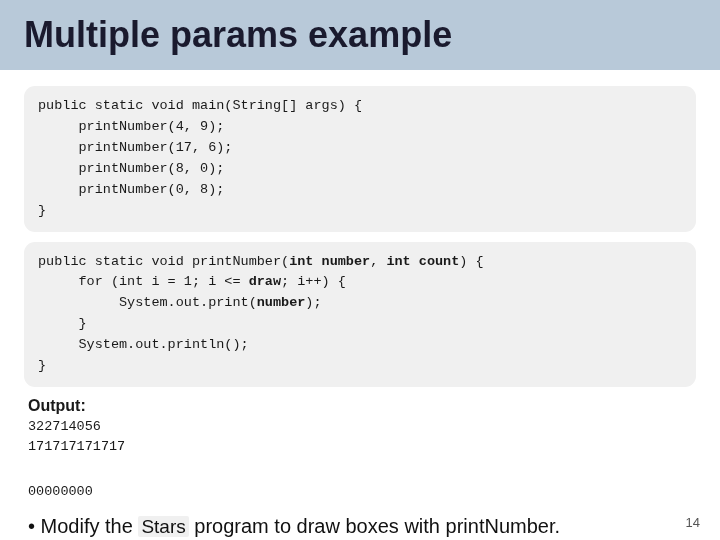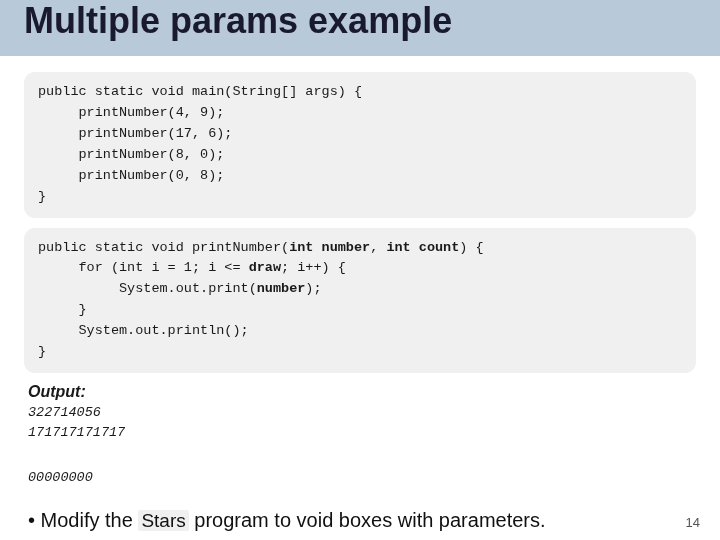--- a/index.html
+++ b/index.html
@@ -18,21 +18,21 @@
 
     .slide {
       width: 720px;
       height: 540px;
       position: relative;
       background: #ffffff;
     }
 
     .header {
       background: #b8c9d9;
-      padding: 0 24px 14px 24px;
+      padding: 14px 24px 14px 24px;
       width: 100%;
     }
 
     .header-title {
       font-size: 36px;
       font-weight: bold;
       color: #1a1a2e;
       font-family: Arial, Helvetica, sans-serif;
     }
 
@@ -51,22 +51,21 @@
       margin-bottom: 10px;
       white-space: pre;
     }
 
     .bold-code {
       font-weight: bold;
     }
 
     .output-section {
       padding: 0 4px;
-      margin-bottom: 18px;
-      font-style: italic;
+      margin-bottom: 10px;
     }
 
     .output-label {
       font-size: 16px;
       font-weight: bold;
       color: #1a1a1a;
       margin-bottom: 2px;
     }
 
     .output-text {
@@ -142,20 +141,20 @@
       <div class="output-text">
         <span>171717171717</span>
       </div>
       <div class="output-text output-gap">&nbsp;</div>
       <div class="output-text">
         <span>00000000</span>
       </div>
     </div>
 
     <div class="bullet-section">
-      <span class="bullet-text">• Modify the </span><span class="inline-code bullet-text">Stars</span><span class="bullet-text"> program to void boxes with parameters.</span>
+      <span class="bullet-text">• Modify the </span><span class="inline-code bullet-text">Stars</span><span class="bullet-text"> program to draw boxes with printNumber.</span>
     </div>
 
   </div>
 
   <div class="page-number">14</div>
 
 </div>
 
 </body></html>

